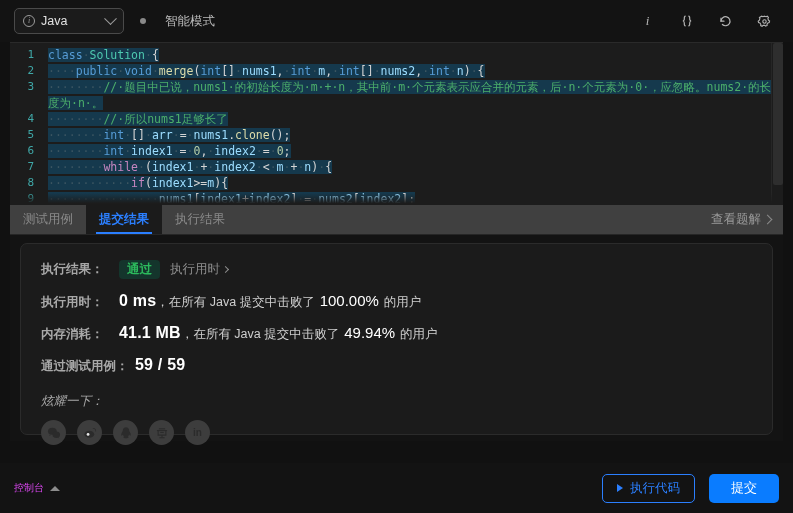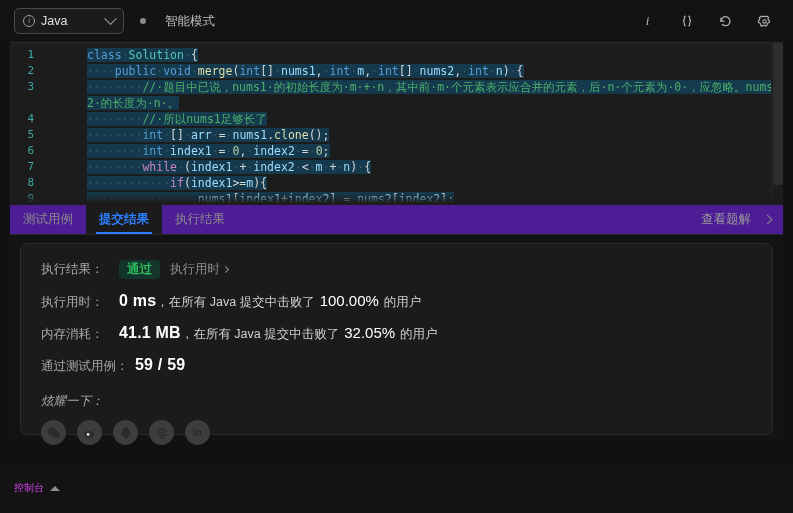--- a/index.html
+++ b/index.html
@@ -56,21 +56,21 @@
     position:relative; height:163px; background:#1c1c1c;
     font-family:"DejaVu Sans Mono","Liberation Mono",monospace;
     font-size:11.5px; line-height:16px;
     padding-top:4px;
   }
   .cline{ display:flex; min-height:16px; }
   .ln{
     width:34px; flex:0 0 34px; text-align:right; padding-right:10px;
     color:#3fa7a7; user-select:none; font-size:11px;
   }
-  .ctext{ flex:1; padding-left:4px; white-space:pre-wrap; word-break:break-all; padding-right:6px;margin-left:39px; }
+  .ctext{ flex:1; padding-left:4px; white-space:pre-wrap; word-break:break-all; padding-right:6px; }
   .sel{ background:#15394d; }
   .kw{ color:#c586c0; }
   .kw2{ color:#569cd6; }
   .typ{ color:#4ec9b0; }
   .fn{ color:#dcdcaa; }
   .var{ color:#9cdcfe; }
   .num{ color:#b5cea8; }
   .cmt{ color:#4caf6b; }
   .pl{ color:#d4d4d4; }
   .dots{ color:#3b5561; }
@@ -85,48 +85,48 @@
   }
   .editor-fade{
     position:absolute; left:0; right:0; bottom:0; height:12px;
     background:linear-gradient(to bottom,rgba(28,28,28,0),#1c1c1c 85%);
     pointer-events:none;
   }
 
   
   .tabbar{
     display:flex; align-items:flex-end; height:30px; margin:0 10px;
-    background:#4c1d95; border-bottom:1px solid #262626;
+    background:#404040; border-bottom:1px solid #262626;
   }
   .tab{
     height:30px; display:flex; align-items:center; padding:0 13px;
     font-size:12.5px; color:#8a8a8a; position:relative;
   }
   .tab.active{ color:#2b7fff; background:#1b1b1b; font-weight:bold; }
   .tab.active:after{
     content:""; position:absolute; left:10px; right:10px; bottom:0; height:2px; background:#2b7fff;
   }
   .tab-sep{ flex:1; }
   .see-solution{
-    display:flex;align-items:center;gap:13px;height:30px;padding:0 12px;
+    display:flex;align-items:center;gap:3px;height:30px;padding:0 12px;
     font-size:12.5px;color:#9a9a9a;
   }
   .chev-right{
     width:7px;height:7px;border-right:1.4px solid #8a8a8a;border-top:1.4px solid #8a8a8a;
     transform:rotate(45deg);
   }
 
   
   .result-scroll{ height:206px; margin:0 10px; background:#131313; padding:8px 0 0 0; }
   .result-card{
     border:1px solid #2b2b2b; border-radius:7px; background:#1b1b1b;
     margin:0 10px; padding:16px 20px 20px 20px; height:192px;
   }
   .row{ display:flex; align-items:baseline; margin-bottom:13px; font-size:12.5px; color:#9c9c9c; }
-  .row .label{ min-width:78px; color:#a8a8a8; }
+  .row .label{ min-width:78px; color:#a8a8a8;font-weight:bold; }
   .badge-pass{
     display:inline-block; padding:1px 8px; border-radius:4px;
     background:#14352c; color:#2cbb5d; font-size:12.5px; font-weight:bold; margin-right:10px;
   }
   .detail-link{ color:#8e8e8e; font-size:12.5px; display:inline-flex; align-items:center; gap:3px; }
   .chev-tiny{
     width:5px;height:5px;border-right:1.2px solid #8e8e8e;border-top:1.2px solid #8e8e8e;
     transform:rotate(45deg);
   }
   .big{ color:#ffffff; font-size:16px; font-weight:bold; letter-spacing:.2px; }
@@ -281,21 +281,21 @@
         <span class="big">0 ms</span>
         <span class="mid">，在所有 Java 提交中击败了</span>
         <span class="beat" style="margin:0 5px">100.00%</span>
         <span class="mid">的用户</span>
       </div>
 
       <div class="row">
         <span class="label">内存消耗：</span>
         <span class="big">41.1 MB</span>
         <span class="mid">，在所有 Java 提交中击败了</span>
-        <span class="beat" style="margin:0 5px">32.05%</span>
+        <span class="beat" style="margin:0 5px">49.94%</span>
         <span class="mid">的用户</span>
       </div>
 
       <div class="row cases">
         <span class="label" style="min-width:92px">通过测试用例：</span>
         <span class="big">59 / 59</span>
       </div>
 
       <div class="share-label">炫耀一下：</div>
       <div class="share-row">
@@ -335,15 +335,24 @@
       </div>
 
     </div>
   </div>
 
   <div class="bottombar">
     <div class="console-btn">
       <span>控制台</span>
       <span class="caret-up"></span>
     </div>
+    <div class="btns">
+      <div class="btn-run">
+        <span class="play"></span>
+        <span>执行代码</span>
+      </div>
+      <div class="btn-submit">
+        <span>提交</span>
+      </div>
+    </div>
   </div>
 
 </div>
 
 </body></html>

